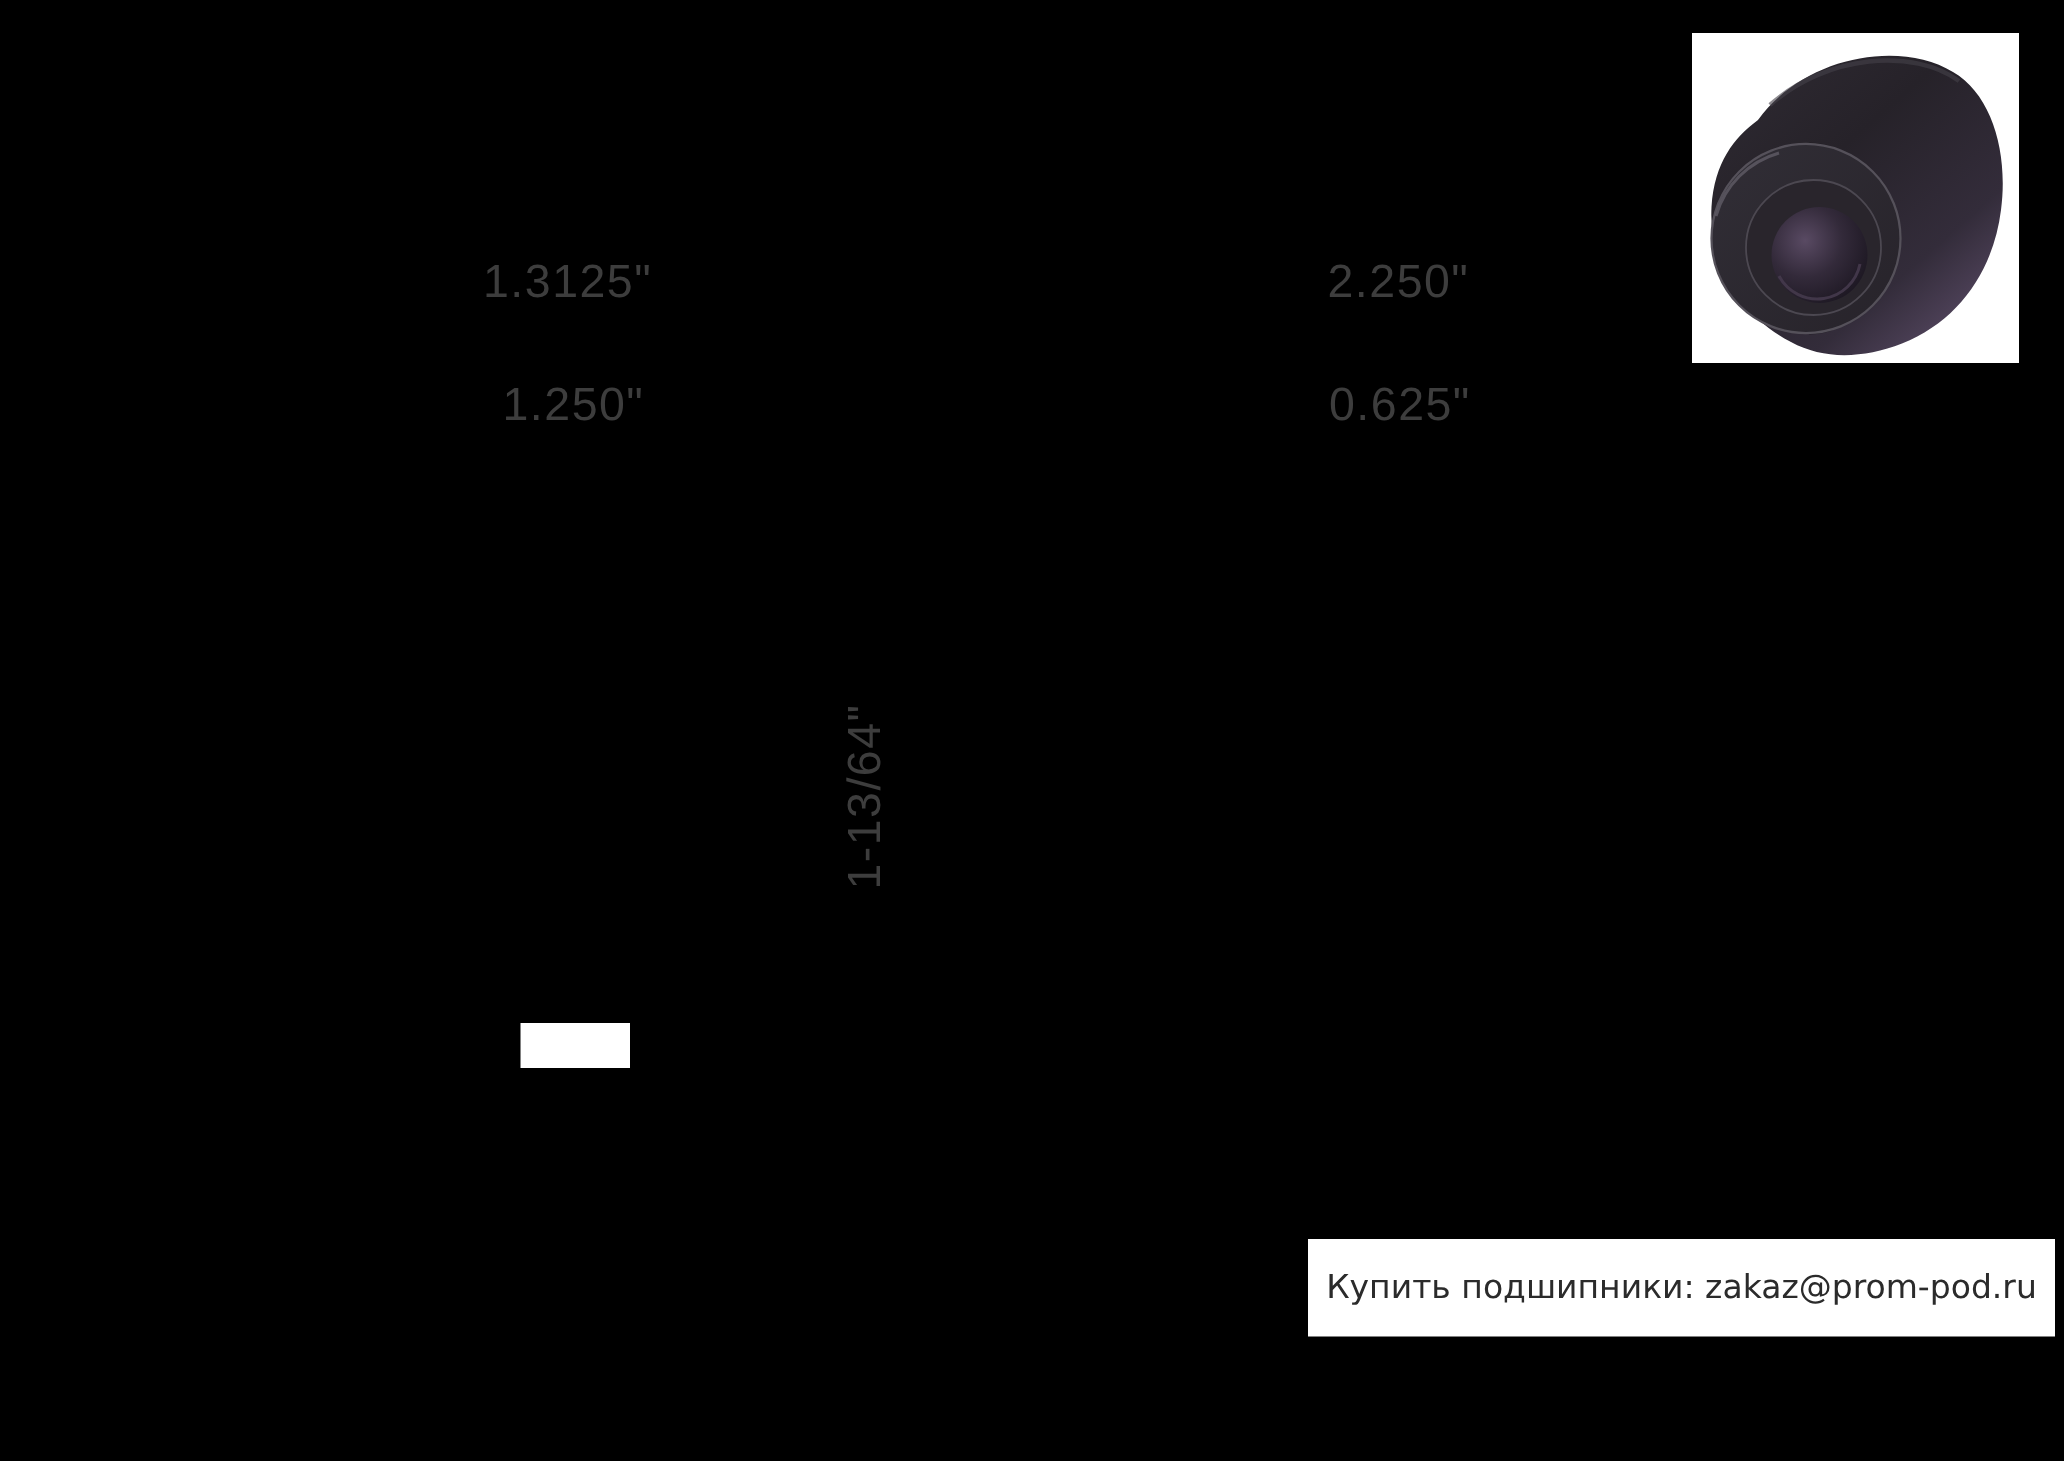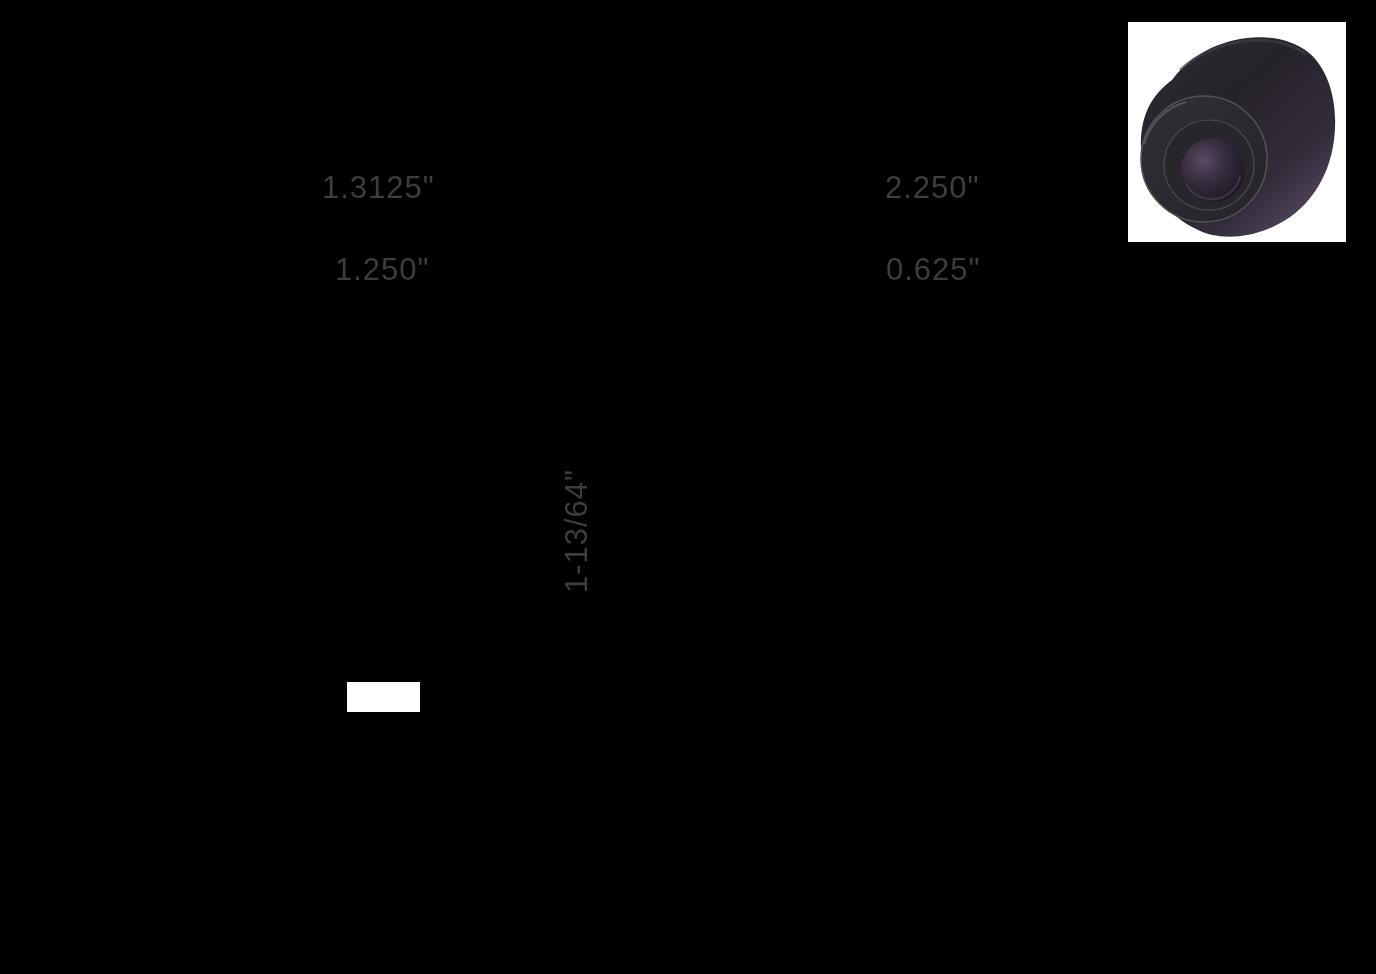--- a/index.html
+++ b/index.html
@@ -103,14 +103,17 @@
       <path d="M 52,48 C 90,14 148,10 178,32" stroke="#45414a" stroke-width="3" fill="none" opacity="0.6"></path>
       <path d="M 78,74 A 52,63 0 0 1 78,200" stroke="#1f1c22" stroke-width="2" fill="none" opacity="0.8"></path>
       <circle cx="76" cy="137" r="63" fill="url(#gFace)" stroke="#55515a" stroke-width="1.5"></circle>
       <path d="M 16,122 A 61,61 0 0 1 58,80" stroke="#605c66" stroke-width="2" fill="none" opacity="0.8"></path>
       <circle cx="81" cy="143" r="45" fill="#29252c" stroke="#4c4851" stroke-width="1.2"></circle>
       <circle cx="85" cy="148" r="32" fill="url(#gBore)"></circle>
       <path d="M 58,162 A 29,29 0 0 0 112,154" stroke="#453a4c" stroke-width="2" fill="none" opacity="0.9"></path>
     </svg>
   </figure>
 
+  <div class="contact-banner">
+    <span>Купить подшипники: zakaz@prom-pod.ru</span>
+  </div>
 
 </div>
 
 </body></html>

